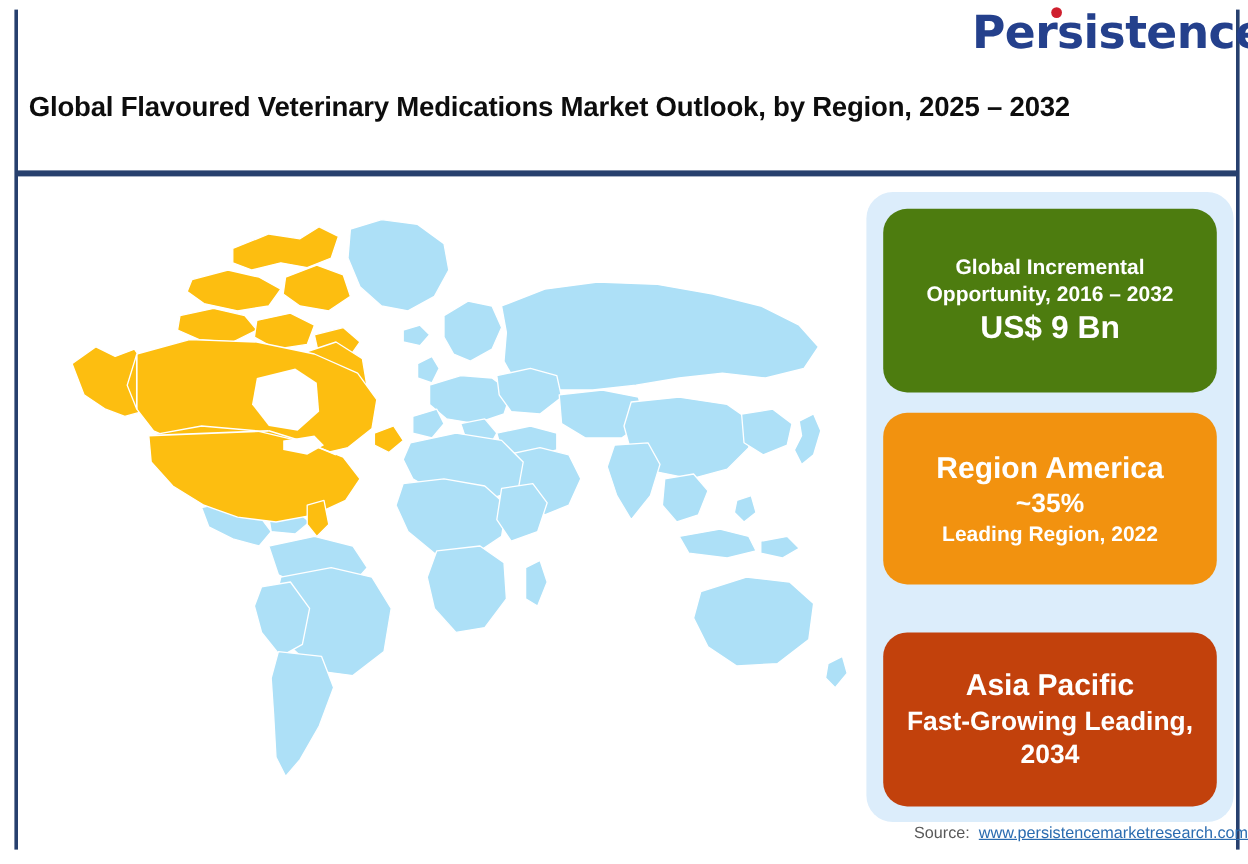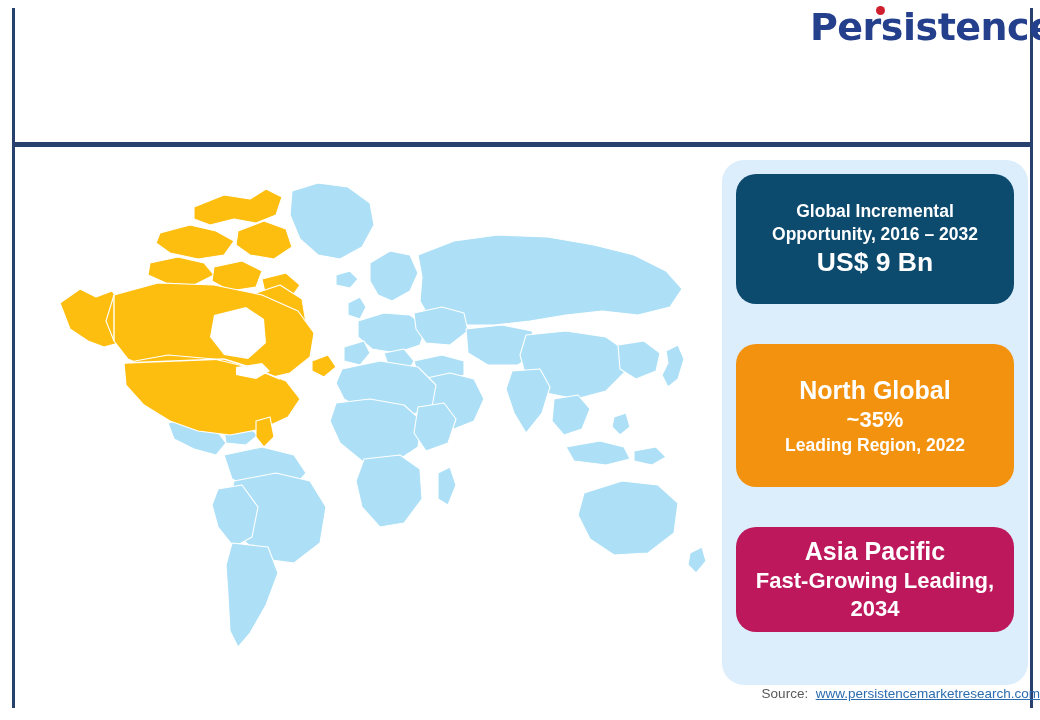--- a/index.html
+++ b/index.html
@@ -125,32 +125,32 @@
     display: flex;
     flex-direction: column;
     align-items: center;
     justify-content: center;
     text-align: center;
     color: #ffffff;
     padding: 6px 10px;
   }
   #card-global {
     top: 14px;
-    height: 130px;
-    background: #0c4a6e;
+    height: 153px;
+    background: #4d7c0f;
   }
   #card-leading {
     top: 184px;
     height: 143px;
     background: #f2920f;
   }
   #card-fastgrow {
     top: 367px;
-    height: 105px;
-    background: #be185d;
+    height: 145px;
+    background: #c2410c;
   }
   .c-small {
     font-size: 17.5px;
     font-weight: bold;
     line-height: 23px;
   }
   .c-big {
     font-size: 25px;
     font-weight: bold;
     line-height: 31px;
@@ -190,20 +190,21 @@
   <div id="frame-left"></div>
   <div id="frame-right"></div>
 
   <div id="logo">
     <div id="logo-word">
       <span>Persistence</span>
       <span id="logo-dot"></span>
     </div>
   </div>
 
+  <div id="title">Global Flavoured Veterinary Medications Market Outlook, by Region, 2025 – 2032</div>
   <div id="title-rule"></div>
 
   <div id="map-area">
     <svg id="map-svg" viewBox="0 0 700 520" xmlns="http://www.w3.org/2000/svg">
       <g stroke="#ffffff" stroke-width="1.1" stroke-linejoin="round">
 
         <g fill="#ade0f7">
 
           <path d="M274 36 L300 28 L330 32 L352 48 L356 70 L344 92 L322 104 L300 100 L282 84 L272 60 Z"></path>
 
@@ -314,21 +315,21 @@
 
   <div id="panel">
 
     <div class="card" id="card-global">
       <div class="c-small">Global Incremental</div>
       <div class="c-small">Opportunity, 2016 – 2032</div>
       <div class="c-huge">US$ 9 Bn</div>
     </div>
 
     <div class="card" id="card-leading">
-      <div class="c-big">North Global</div>
+      <div class="c-big">Region America</div>
       <div class="c-mid">~35%</div>
       <div class="c-small">Leading Region, 2022</div>
     </div>
 
     <div class="card" id="card-fastgrow">
       <div class="c-big">Asia Pacific</div>
       <div class="c-mid">Fast-Growing Leading,</div>
       <div class="c-mid">2034</div>
     </div>
 

